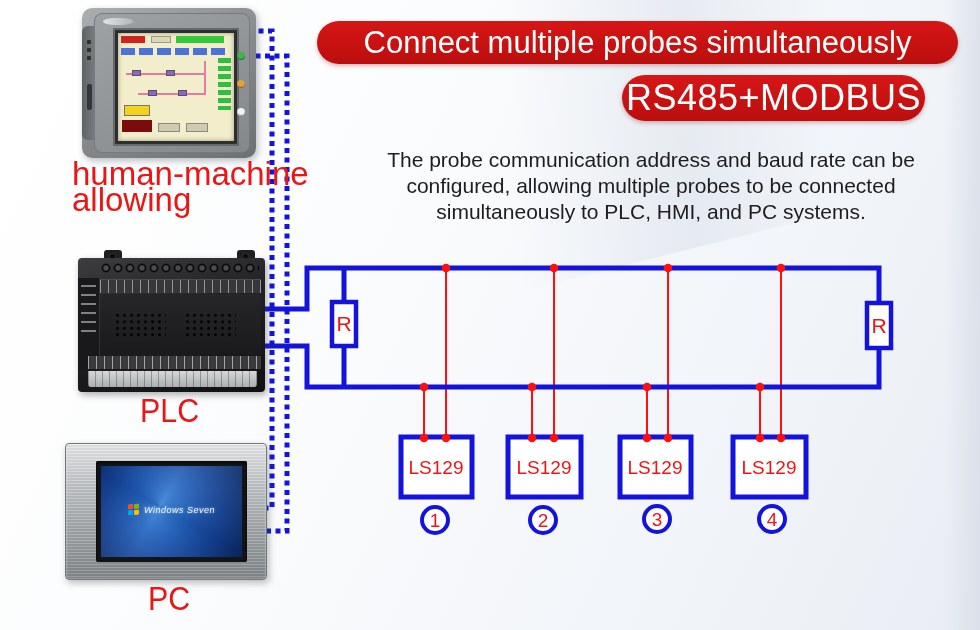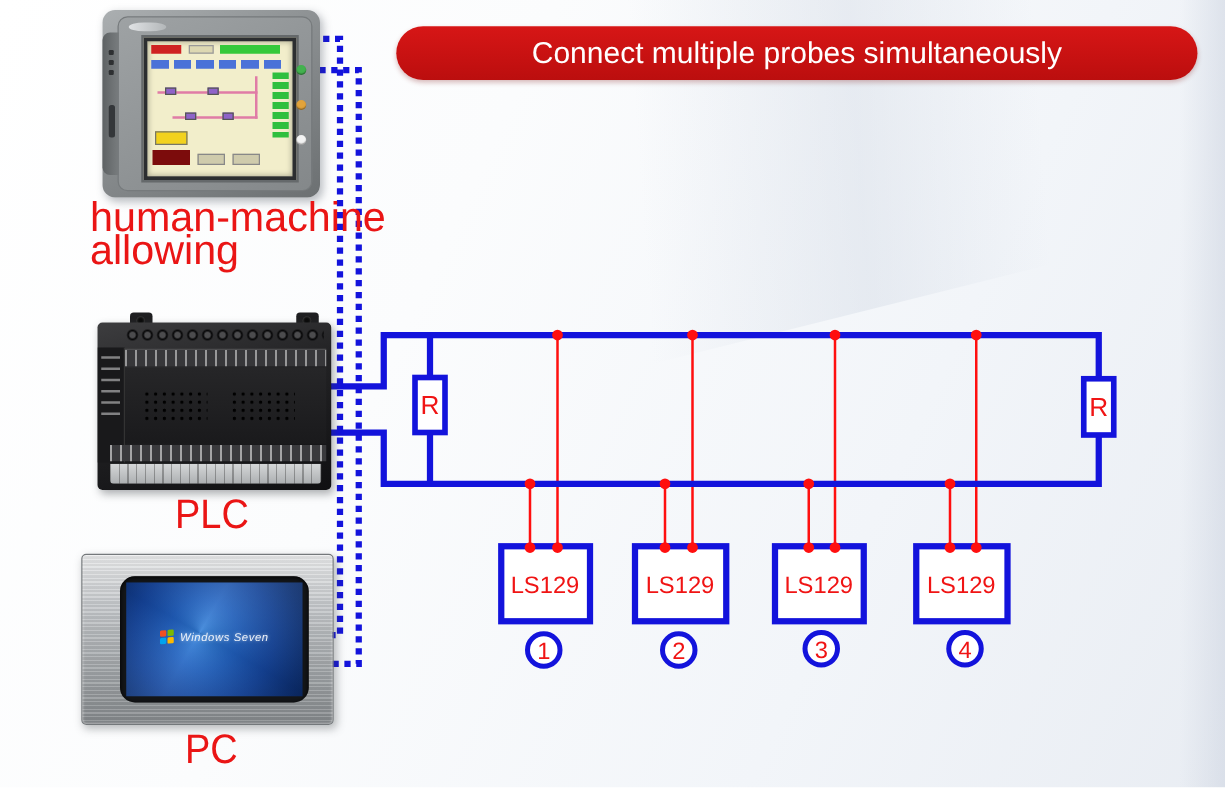--- a/index.html
+++ b/index.html
@@ -11,21 +11,21 @@
   .bg-band{position:absolute;left:240px;top:-190px;width:920px;height:430px;
     background:linear-gradient(100deg,rgba(255,255,255,0) 30%,rgba(206,214,226,.38) 48%,rgba(255,255,255,0) 63%);
     transform:rotate(-14deg);}
   .bg-edge{position:absolute;right:0;top:0;width:36px;height:100%;
     background:linear-gradient(90deg,rgba(203,210,223,0),rgba(203,210,223,.5));}
 
   
   .banner{position:absolute;display:flex;align-items:center;justify-content:center;
     background:linear-gradient(180deg,#d71616,#bb0e0e);color:#fff;
     box-shadow:0 2px 4px rgba(130,25,25,.3);white-space:nowrap;}
-  .banner-primary{left:317px;top:21px;width:641px;height:43px;border-radius:22px;font-size:24px;justify-content:center;}
+  .banner-primary{left:317px;top:21px;width:641px;height:43px;border-radius:22px;font-size:31px;justify-content:center;}
   .banner-secondary{left:622px;top:75px;width:303px;height:46px;border-radius:23px;font-size:36px;letter-spacing:.5px;}
   .description{position:absolute;left:345px;top:147px;width:612px;text-align:center;
     font-size:21px;line-height:26px;color:#1d1d1f;z-index:3;}
   .dev-label{position:absolute;color:#ea1515;z-index:3;}
   .hmi-label{left:72px;top:161px;font-size:33px;line-height:26px;}
   .plc-label{left:140px;top:392px;font-size:33px;transform:scaleX(.92);transform-origin:left top;}
   .pc-label{left:148px;top:580px;font-size:33px;transform:scaleX(.92);transform-origin:left top;}
 
   
   .wiring{position:absolute;left:0;top:0;z-index:1;}
@@ -99,21 +99,21 @@
                linear-gradient(180deg,#d5d7d8,#acafb1);}
 
   
   .pc{position:absolute;left:65px;top:443px;width:202px;height:137px;z-index:2;border-radius:4px;
     background:linear-gradient(180deg,#e7e8e9 0%,#c3c6c9 30%,#9da1a4 70%,#83878a 100%);
     border:1px solid #74787b;box-sizing:border-box;
     box-shadow:inset 0 0 2px rgba(255,255,255,.8),2px 3px 7px rgba(60,65,70,.35);}
   .pc-texture{position:absolute;inset:0;border-radius:4px;
     background:repeating-linear-gradient(180deg,rgba(255,255,255,.16) 0 1px,rgba(0,0,0,.05) 1px 3px);}
   .pc-bezel{position:absolute;left:30px;right:19px;top:17px;bottom:17px;background:#141619;
-    border-radius:12px;box-shadow:inset 0 1px 4px #000;}
+    border-radius:2px;box-shadow:inset 0 1px 4px #000;}
   .pc-screen{position:absolute;inset:5px;overflow:hidden;
     background:radial-gradient(circle at 44% 46%,#3584dc 0%,#2264c2 30%,#16489e 60%,#0e3478 85%,#0a2a64 100%);}
   .pc-swirl{position:absolute;inset:-20%;
     background:conic-gradient(from 30deg at 44% 46%,rgba(255,255,255,.12),rgba(0,0,30,.14) 25%,
       rgba(255,255,255,.09) 50%,rgba(0,0,40,.14) 75%,rgba(255,255,255,.12));}
   .win-boot{position:absolute;left:0;right:0;top:42%;display:flex;align-items:center;justify-content:center;gap:5px;}
   .winflag{display:grid;grid-template-columns:5px 5px;grid-template-rows:5px 5px;gap:1px;transform:skewY(-4deg);}
   .winflag i{border-radius:1px;}
   .wf1{background:#f25022;} .wf2{background:#7eb900;} .wf3{background:#00a3ee;} .wf4{background:#ffb900;}
   .win-text{color:#eef3fa;font-size:9px;font-style:italic;letter-spacing:.5px;
@@ -196,21 +196,29 @@
       <circle cx="647" cy="438" r="4.3"></circle>
       <circle cx="668" cy="438" r="4.3"></circle>
       <circle cx="760" cy="438" r="4.3"></circle>
       <circle cx="781" cy="438" r="4.3"></circle>
     </g>
   </svg>
 
   <div class="banner banner-primary">
     <span>Connect multiple probes simultaneously</span>
   </div>
-
+  <div class="banner banner-secondary">
+    <span>RS485+MODBUS</span>
+  </div>
+
+  <div class="description">
+    <div>The probe communication address and baud rate can be</div>
+    <div>configured, allowing multiple probes to be connected</div>
+    <div>simultaneously to PLC, HMI, and PC systems.</div>
+  </div>
 
   <div class="hmi">
     <div class="hmi-side">
       <i class="pin"></i>
       <i class="pin"></i>
       <i class="pin"></i>
       <i class="hmi-slot"></i>
     </div>
     <div class="hmi-face">
       <div class="hmi-logo"></div>

